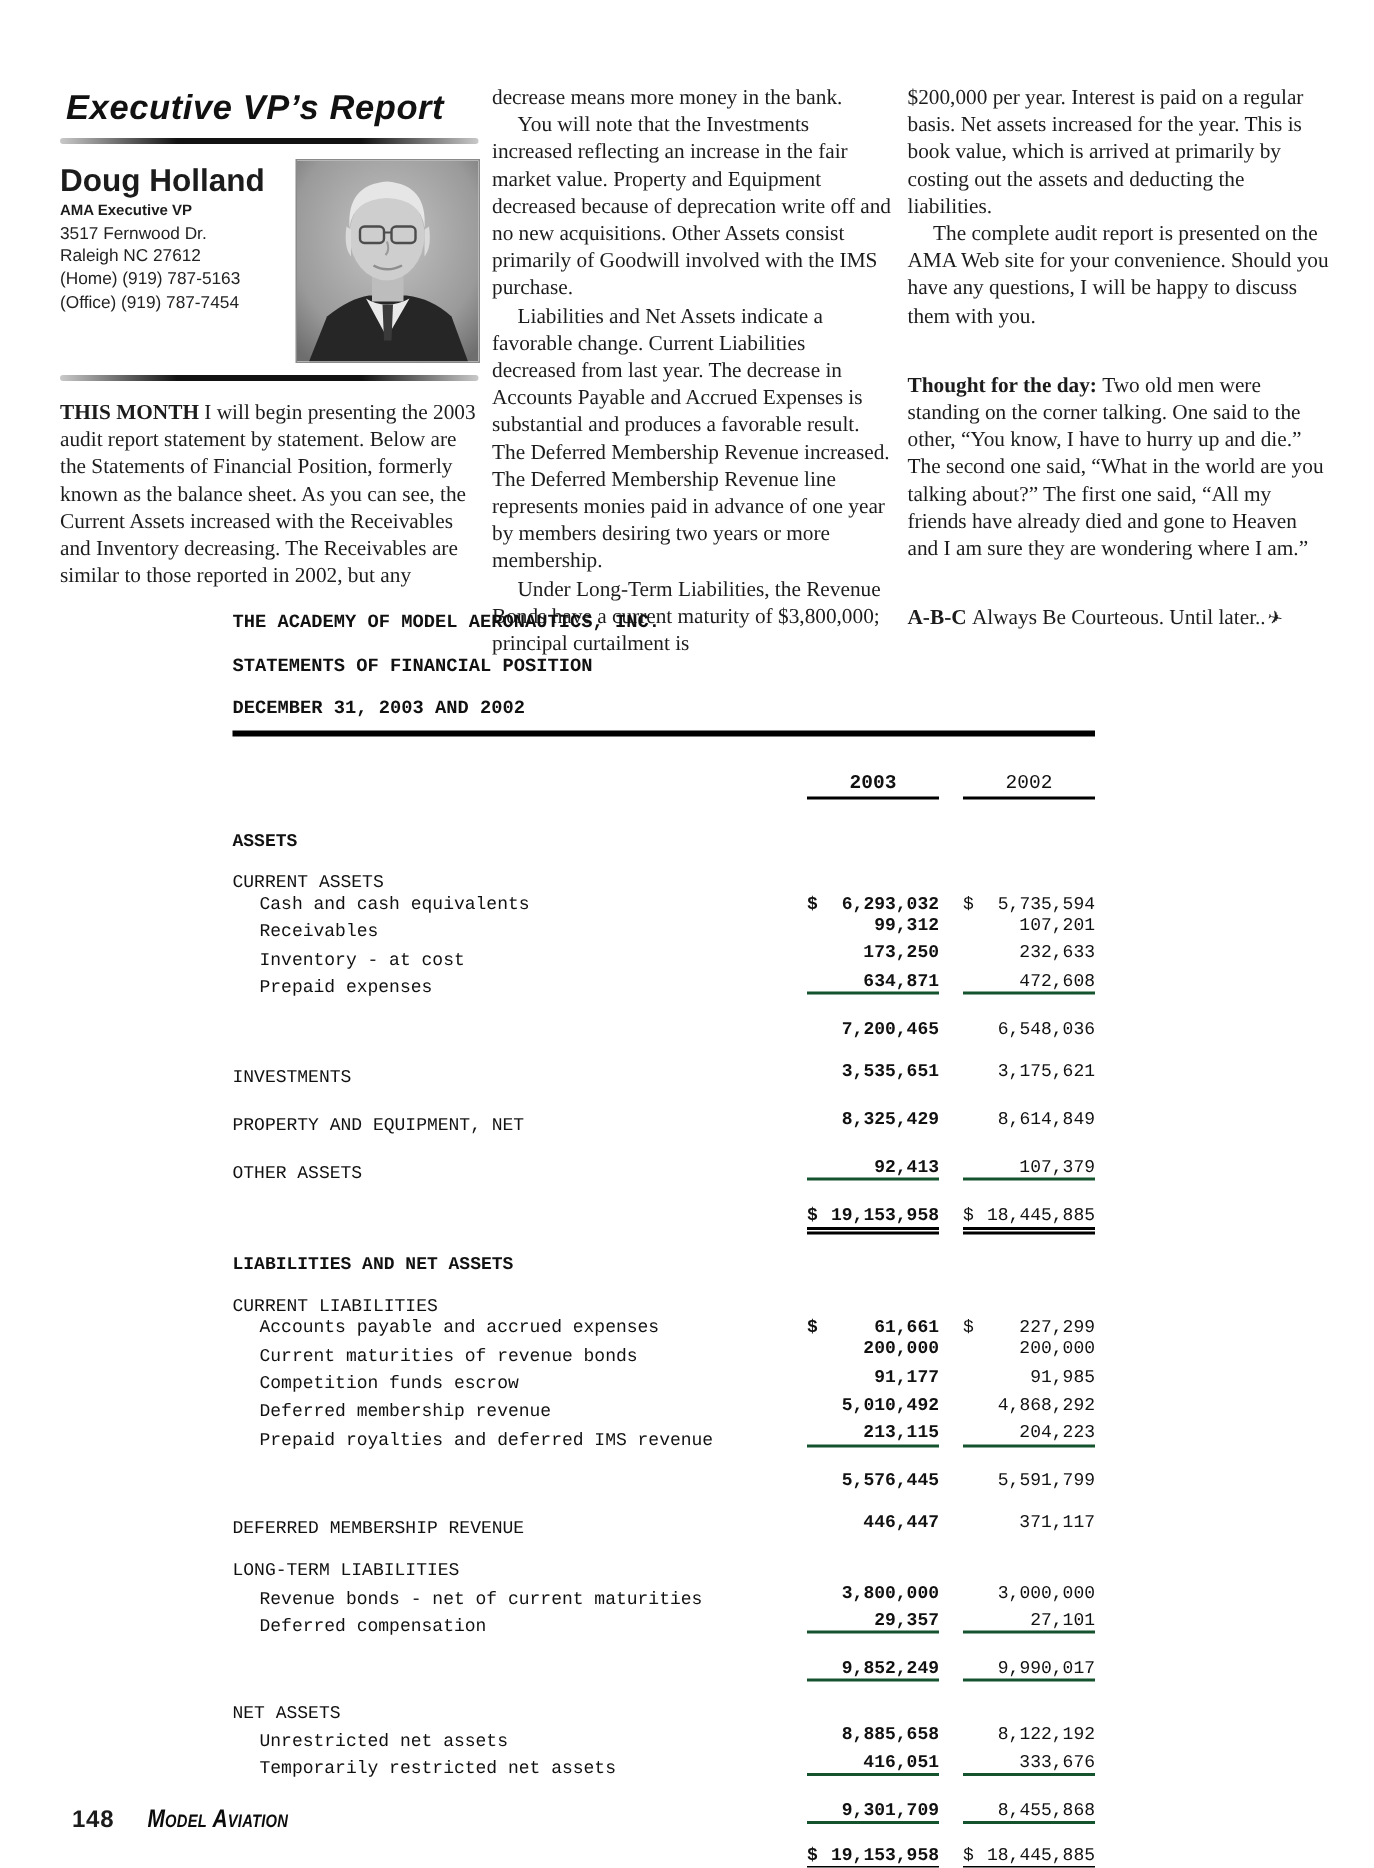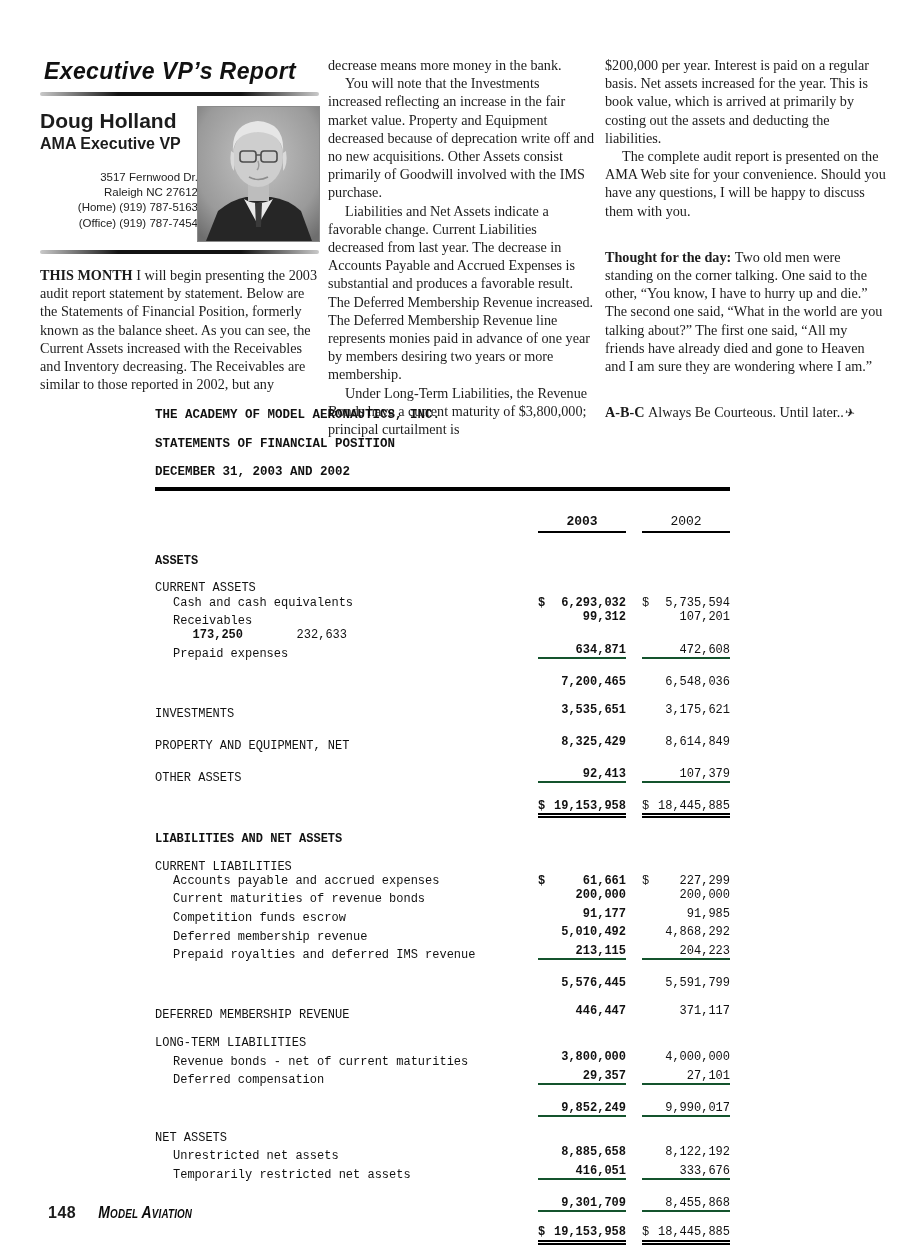--- a/index.html
+++ b/index.html
@@ -20,22 +20,22 @@
   
   .rep-title{
     font-family:"Liberation Sans",sans-serif;font-style:italic;font-weight:bold;
     font-size:23px;letter-spacing:.4px;margin:2px 0 7px 4px;color:#111;
   }
   .grad-rule{height:4px;border-radius:2px;
     background:linear-gradient(90deg,#c9c9c9,#121212 28%,#121212 72%,#c9c9c9);}
   .author-row{display:flex;margin:11px 0 9px;}
   .author-info{flex:1;font-family:"Liberation Sans",sans-serif;padding-top:2px;}
   .author-name{font-size:21px;font-weight:bold;line-height:24px;}
-  .author-role{font-size:16px;font-weight:bold;margin-top:2px;}
-  .author-address{margin-top:17px;font-size:11.5px;line-height:15.2px;color:#222;text-align:right;}
+  .author-role{font-size:10px;font-weight:bold;margin-top:2px;}
+  .author-address{margin-top:3px;font-size:11.5px;line-height:15.2px;color:#222;}
   .photo{width:121px;height:134px;outline:1px solid #8a8a8a;}
   .col1-text{margin-top:12px;}
   
   .statement{position:absolute;top:408px;left:155px;width:575px;
     font-family:Liberation Mono, monospace;font-size:12px;color:#111;}
   .stmt-title{font-weight:bold;font-size:12.5px;line-height:15px;margin-bottom:13.5px;}
   .thick-rule{height:3.5px;background:#000;margin-top:7px;}
   .cols-head{display:flex;margin-top:23px;align-items:baseline;}
   .cols-head .spacer{flex:1;}
   .hcell{width:88px;text-align:center;border-bottom:2px solid #000;padding-bottom:2px;font-size:13px;}
@@ -181,20 +181,21 @@
         <span class="num c3">
           <span class="ds"></span>
           <span class="val">99,312</span>
         </span>
         <span class="num c2">
           <span class="ds"></span>
           <span class="val">107,201</span>
         </span>
       </div>
       <div class="trow item">
+        <span class="lbl">Inventory - at cost</span>
         <span class="num c3">
           <span class="ds"></span>
           <span class="val">173,250</span>
         </span>
         <span class="num c2">
           <span class="ds"></span>
           <span class="val">232,633</span>
         </span>
       </div>
       <div class="trow item">
@@ -374,21 +375,21 @@
         </span>
       </div>
       <div class="trow item">
         <span class="lbl">Revenue bonds - net of current maturities</span>
         <span class="num c3">
           <span class="ds"></span>
           <span class="val">3,800,000</span>
         </span>
         <span class="num c2">
           <span class="ds"></span>
-          <span class="val">4,000,000</span>
+          <span class="val">3,000,000</span>
         </span>
       </div>
       <div class="trow item">
         <span class="lbl">Deferred compensation</span>
         <span class="num c3 us">
           <span class="ds"></span>
           <span class="val">29,357</span>
         </span>
         <span class="num c2 us">
           <span class="ds"></span>

